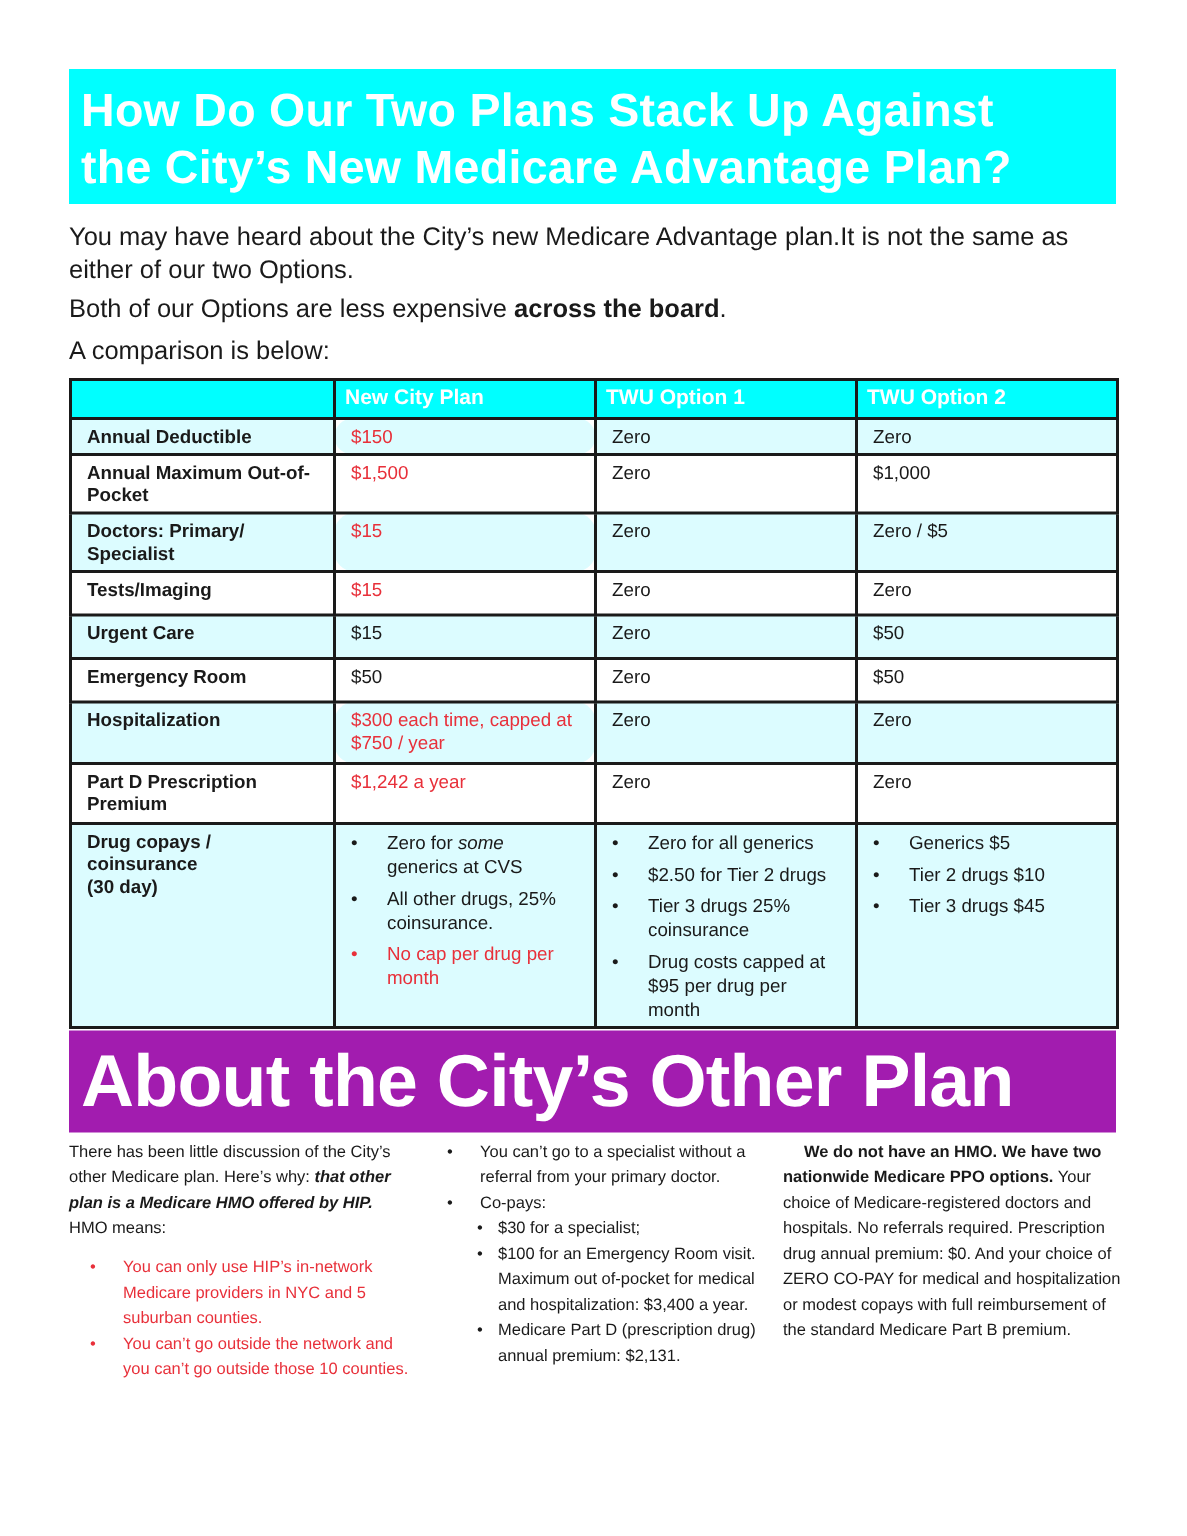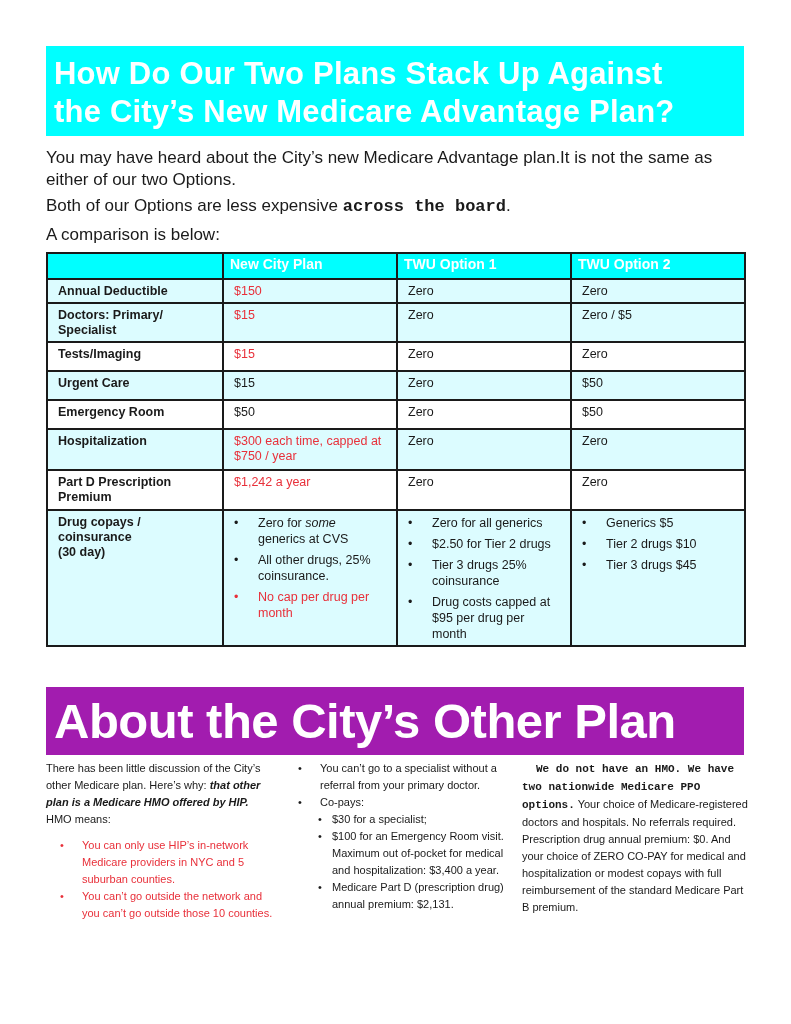--- a/index.html
+++ b/index.html
@@ -15,42 +15,42 @@
   .intro p.p1 { margin-bottom: 4px; }
   table.cmp { position: absolute; left: 46px; top: 252px; width: 698px; border-collapse: collapse;
               table-layout: fixed; font-size: 12.5px; }
   table.cmp td, table.cmp th { border: 2px solid #1a1a1a; vertical-align: top; padding: 4px 10px 3px 10px;
               line-height: 15px; text-align: left; }
   table.cmp th { background: #00ffff; color: #ffffff; font-weight: bold; font-size: 14px;
               padding: 3px 6px; height: 18px; }
   table.cmp td.lbl { font-weight: bold; color: #1a1a1a; }
   table.cmp tr.alt td { background: #dcfcff; }
   table.cmp tr.wht td { background: #ffffff; }
-  .red { color: #e8303a; }
+  .red { color: #e8303a; border-radius: 13px; }
   td ul { margin: 0; padding: 0; list-style: none; }
   td ul li { position: relative; padding-left: 24px; margin: 0 0 5px 0; line-height: 16px; font-size: 12.5px; }
   td ul li:last-child { margin-bottom: 0; }
   td ul li .dot { position: absolute; left: 0; top: 0; }
   .banner2 { position: absolute; left: 46px; top: 687px; width: 698px; height: 68px; background: #a21caf; }
   .banner2 .title { position: absolute; left: 8px; top: 3px; color: #ffffff; font-weight: bold;
              font-size: 49px; line-height: 62px; letter-spacing: -0.5px; }
   .col { position: absolute; top: 760px; font-size: 11px; line-height: 17px; color: #1a1a1a; }
   .col1 { left: 46px; width: 230px; }
   .col2 { left: 296px; width: 220px; }
   .col3 { left: 522px; width: 228px; }
   .col ul { margin: 0; padding: 0; list-style: none; }
   .col li { position: relative; }
   .col1 ul { margin-top: 9px; }
   .col1 li { padding-left: 36px; }
   .col1 li .dot { position: absolute; left: 14px; top: 0; }
   .col2 li.lvl1 { padding-left: 24px; }
   .col2 li.lvl1 .dot { position: absolute; left: 2px; top: 0; }
   .col2 li.lvl2 { padding-left: 36px; }
   .col2 li.lvl2 .dot { position: absolute; left: 22px; top: 0; }
-  .bold { font-weight: bold; font-family: Liberation Mono, monospace; }
+  .bold { font-weight: bold; }
   .bi { font-weight: bold; font-style: italic; }
   .it { font-style: italic; margin-top: 12px; }
 </style>
 </head>
 <body>
 
 <div class="banner1">
   <div class="title">
     <div>How Do Our Two Plans Stack Up Against</div>
     <div>the City’s New Medicare Advantage Plan?</div>
@@ -77,20 +77,26 @@
       <th>TWU Option 1</th>
       <th>TWU Option 2</th>
     </tr>
   </thead>
   <tbody id="tbody">
       <tr class="alt" style="height: 16px; margin-top: 18px;">
         <td class="lbl">Annual Deductible</td>
         <td class="red">$150</td>
         <td>Zero</td>
         <td>Zero</td>
+      </tr>
+      <tr class="wht" style="height: 36px;">
+        <td class="lbl">Annual Maximum Out-of-Pocket</td>
+        <td class="red">$1,500</td>
+        <td>Zero</td>
+        <td>$1,000</td>
       </tr>
       <tr class="alt" style="height: 36px;">
         <td class="lbl">Doctors: Primary/ Specialist</td>
         <td class="red">$15</td>
         <td>Zero</td>
         <td>Zero / $5</td>
       </tr>
       <tr class="wht" style="height: 29px;">
         <td class="lbl">Tests/Imaging</td>
         <td class="red">$15</td>

